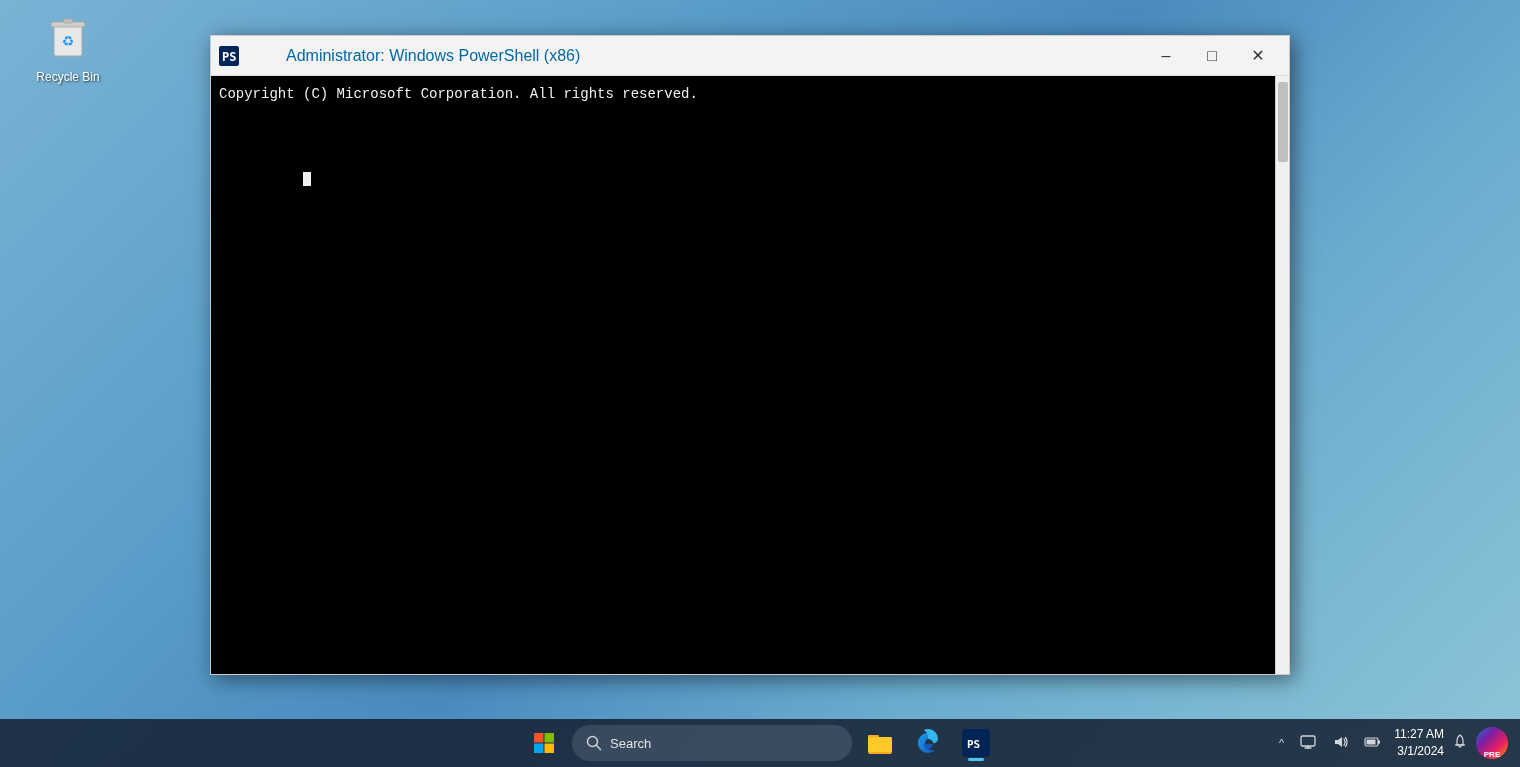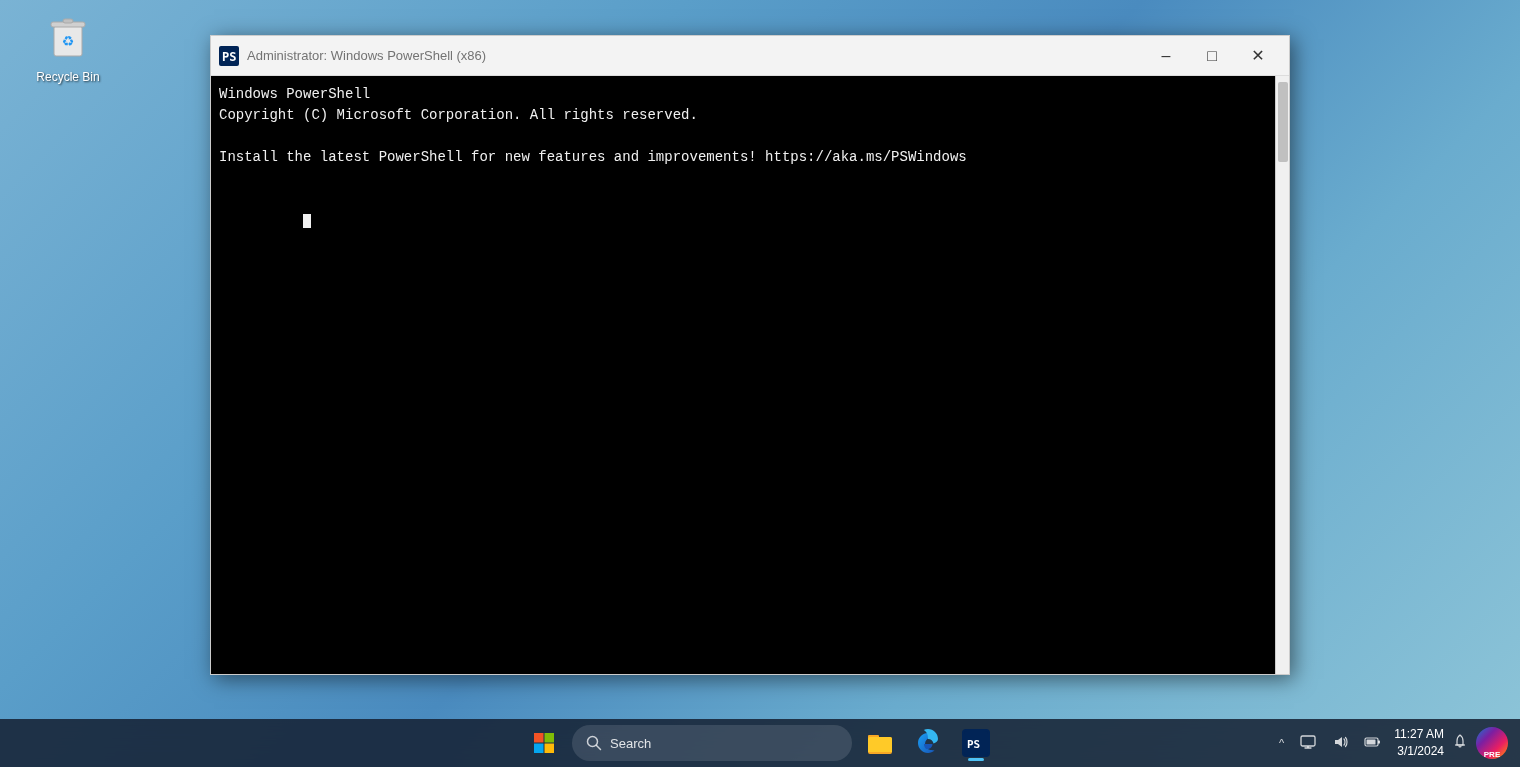--- a/index.html
+++ b/index.html
@@ -65,23 +65,24 @@
       border-bottom: 1px solid #ddd;
     }
     .ps-titlebar-icon {
       width: 20px;
       height: 20px;
       margin-right: 8px;
       flex-shrink: 0;
     }
     .ps-titlebar-title {
       flex: 1;
-      font-size: 13px;
-      color: #737373;
+      font-size: 16px;
+      color: #0369a1;
       user-select: none;
+      margin-left: 39px;
     }
     .ps-titlebar-btns {
       display: flex;
       gap: 0;
     }
     .ps-titlebar-btn {
       width: 46px;
       height: 32px;
       display: flex;
       align-items: center;
@@ -298,24 +299,22 @@
       </svg>
       <span class="ps-titlebar-title">Administrator: Windows PowerShell (x86)</span>
       <div class="ps-titlebar-btns">
         <button class="ps-titlebar-btn">–</button>
         <button class="ps-titlebar-btn">□</button>
         <button class="ps-titlebar-btn close">✕</button>
       </div>
     </div>
     <div class="ps-body-wrapper">
       <div class="ps-body">
-        <span class="ps-line">Windows PowerShell</span>
         <span class="ps-line">Copyright (C) Microsoft Corporation. All rights reserved.</span>
         <span class="ps-line">&nbsp;</span>
-        <span class="ps-line">Install the latest PowerShell for new features and improvements! https://aka.ms/PSWindows</span>
         <span class="ps-line">&nbsp;</span>
         <span class="ps-line">
           <span class="ps-cursor"></span>
         </span>
       </div>
       <div class="ps-scrollbar">
         <div class="ps-scrollbar-thumb"></div>
       </div>
     </div>
   </div>

